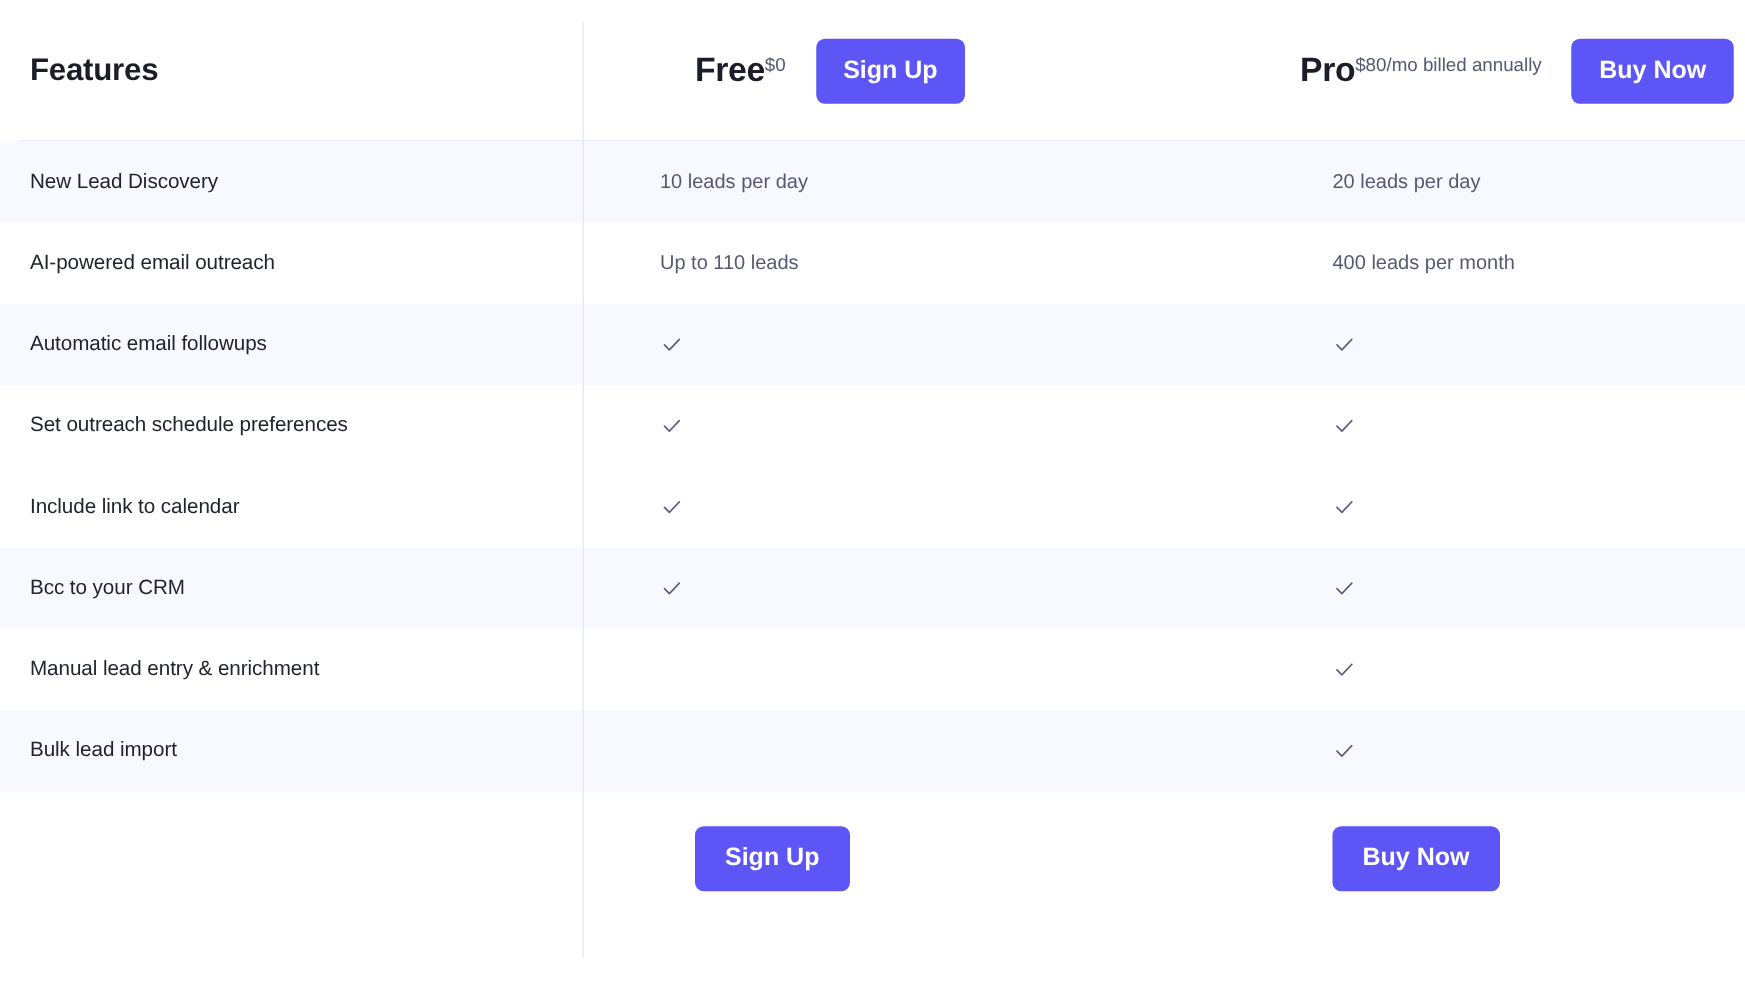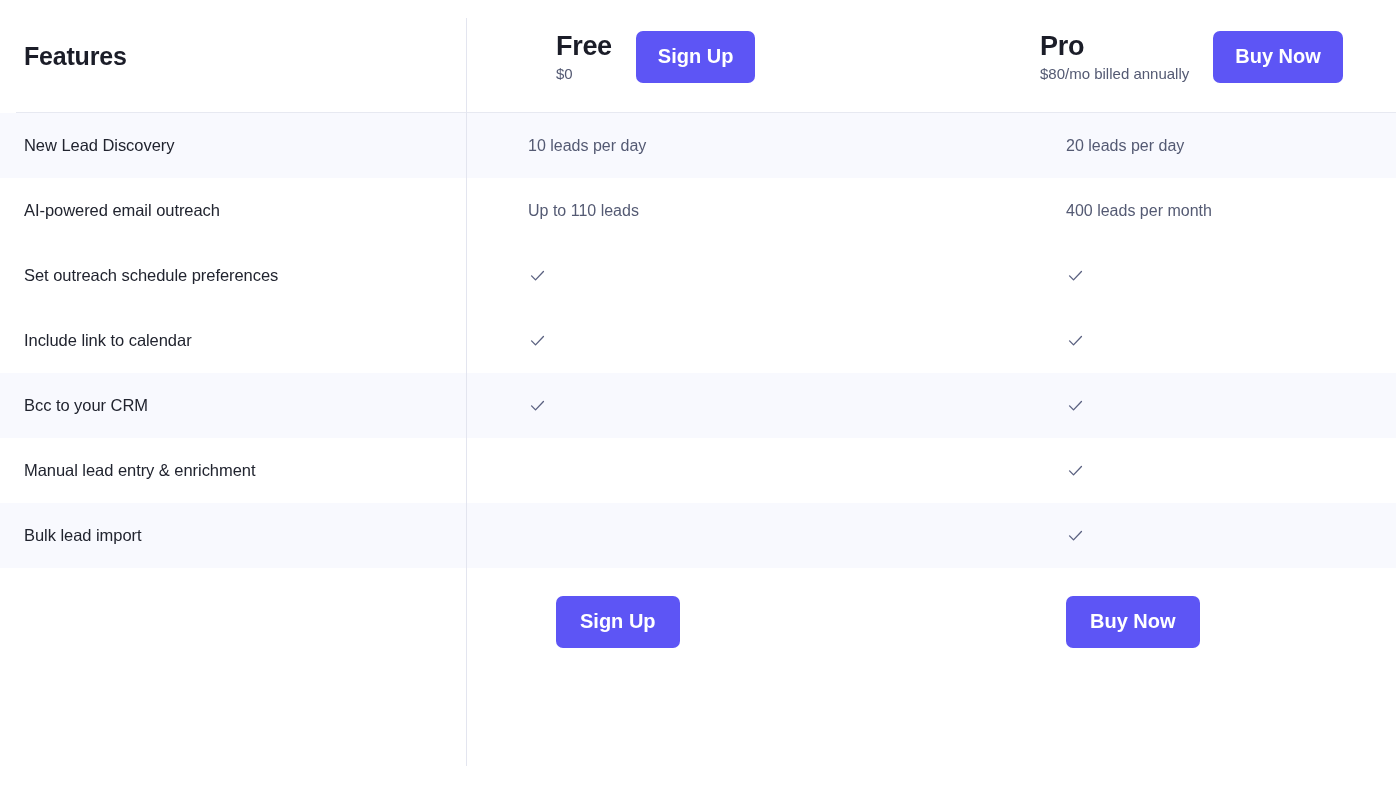--- a/index.html
+++ b/index.html
@@ -56,21 +56,21 @@
     display: flex;
     align-items: center;
     height: 100%;
   }
 
   .plan-head.free { width: 550px; padding-left: 90px; }
   .plan-head.pro  { width: 380px; padding-left: 24px; }
 
   .plan-meta {
     display: flex;
-    flex-direction: column;
+    flex-direction: row;
     justify-content: center;
   }
 
   .plan-name {
     font-size: 27px;
     font-weight: bold;
     color: #1b1d28;
     line-height: 1.12;
     letter-spacing: -0.3px;
   }
@@ -212,20 +212,37 @@
       </div>
       <div class="feature-row">
         <div class="feature-label">AI-powered email outreach</div>
         <div class="cell free">
           <span>Up to 110 leads</span>
         </div>
         <div class="cell pro">
           <span>400 leads per month</span>
         </div>
       </div>
+      <div class="feature-row striped">
+        <div class="feature-label">Automatic email followups</div>
+        <div class="cell free">
+          <span class="check">
+            <svg viewBox="0 0 24 24" fill="none" stroke="currentColor" stroke-width="1.7" stroke-linecap="round" stroke-linejoin="round">
+              <polyline points="4.5,12.5 9.5,17.5 19.5,7"></polyline>
+            </svg>
+          </span>
+        </div>
+        <div class="cell pro">
+          <span class="check">
+            <svg viewBox="0 0 24 24" fill="none" stroke="currentColor" stroke-width="1.7" stroke-linecap="round" stroke-linejoin="round">
+              <polyline points="4.5,12.5 9.5,17.5 19.5,7"></polyline>
+            </svg>
+          </span>
+        </div>
+      </div>
       <div class="feature-row">
         <div class="feature-label">Set outreach schedule preferences</div>
         <div class="cell free">
           <span class="check">
             <svg viewBox="0 0 24 24" fill="none" stroke="currentColor" stroke-width="1.7" stroke-linecap="round" stroke-linejoin="round">
               <polyline points="4.5,12.5 9.5,17.5 19.5,7"></polyline>
             </svg>
           </span>
         </div>
         <div class="cell pro">

